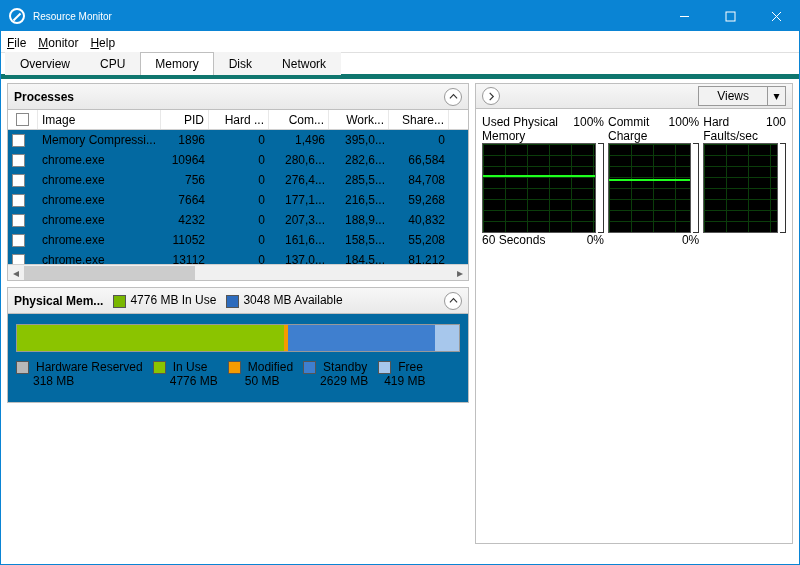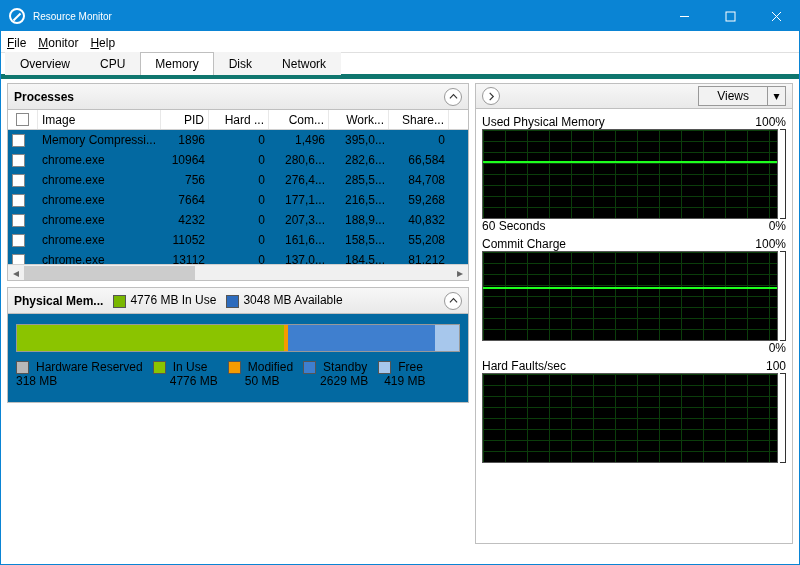--- a/index.html
+++ b/index.html
@@ -45,21 +45,21 @@
 .physmem .body{padding:10px 8px 8px 8px}
 .membar{height:28px;display:flex;border:1px solid #999;margin-bottom:8px}
 .membar div{height:100%}
 .leg{display:flex;gap:10px;margin-bottom:6px}
 .legit{display:flex;flex-direction:column;font-size:11px}
 .legit .lrow{display:flex;align-items:center;gap:3px}
 .stats{display:grid;grid-template-columns:80px 70px 70px;margin-left:120px}
 .stats div{font-size:11px}
 .charts{flex:1;display:flex;flex-direction:column}
 .chartshdr{height:26px;background:linear-gradient(#f7f7f7,#e9e9e9);border:1px solid #bfbfbf;display:flex;align-items:center;padding:0 6px}
-.chartarea{flex:1;border:1px solid #bfbfbf;border-top:none;padding:6px;overflow:hidden;display:flex;flex-direction:column;gap:4px}
+.chartarea{flex:1;border:1px solid #bfbfbf;border-top:none;padding:6px;overflow:hidden;display:flex;flex-direction:row;gap:4px}
 .chart{display:flex;flex-direction:column}
 .chlabels{display:flex;justify-content:space-between;font-size:11px}
 .chbox{height:90px;background:#000;border:1px solid #555;position:relative;overflow:hidden}
 .grid{position:absolute;inset:0;background-image:linear-gradient(#0b3d0b 1px,transparent 1px),linear-gradient(90deg,#0b3d0b 1px,transparent 1px);background-size:22px 11px}
 .line{position:absolute;left:0;right:0;height:2px;background:#1eff1e}
 .bracket{width:6px;border:1px solid #333;border-left:none}
 .chwrap{display:flex;align-items:stretch;gap:2px}
 .chlow{display:flex;justify-content:space-between;font-size:11px}
 </style>
 </head>
@@ -241,21 +241,21 @@
             <div style="width: 4px; background: rgb(244, 155, 0);"></div>
             <div style="width: 148px; background: rgb(63, 127, 207);"></div>
             <div style="width: 24px; background: rgb(167, 199, 236);"></div>
           </div>
         <div class="leg" id="legend">
             <div class="legit">
               <div class="lrow">
                 <span class="sq" style="background:#b8b8b8"></span>
                 <span>Hardware Reserved</span>
               </div>
-              <div style="">318 MB</div>
+              <div style="margin-left:17px">318 MB</div>
             </div>
             <div class="legit">
               <div class="lrow">
                 <span class="sq" style="background:#8bc400"></span>
                 <span>In Use</span>
               </div>
               <div style="margin-left:17px">4776 MB</div>
             </div>
             <div class="legit">
               <div class="lrow">

